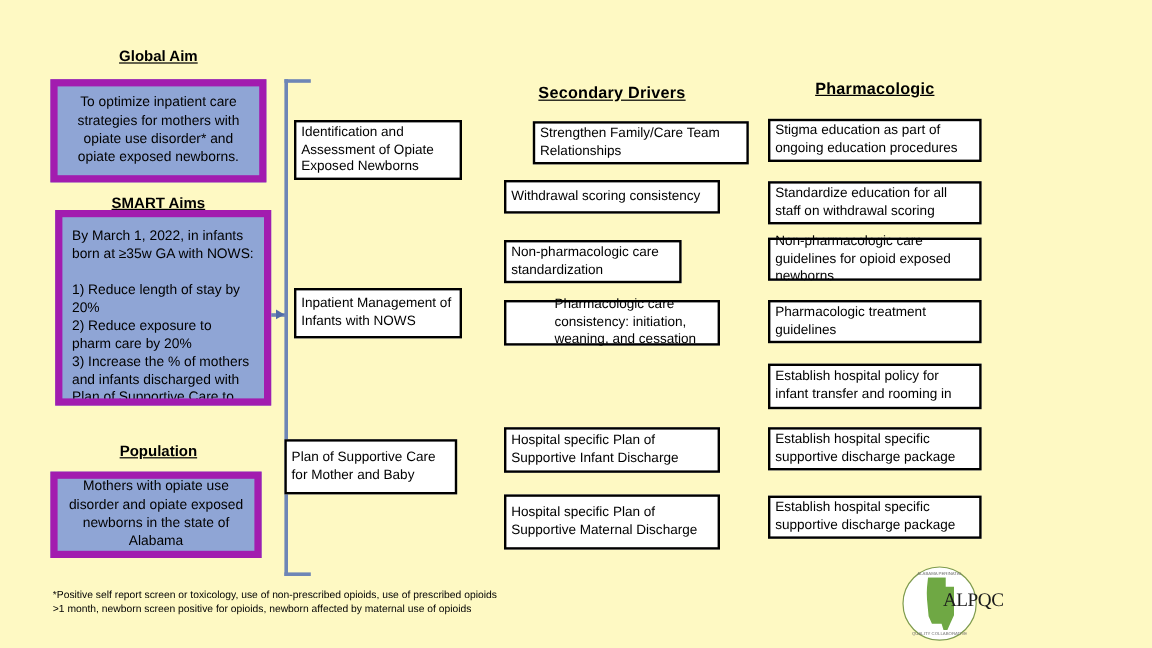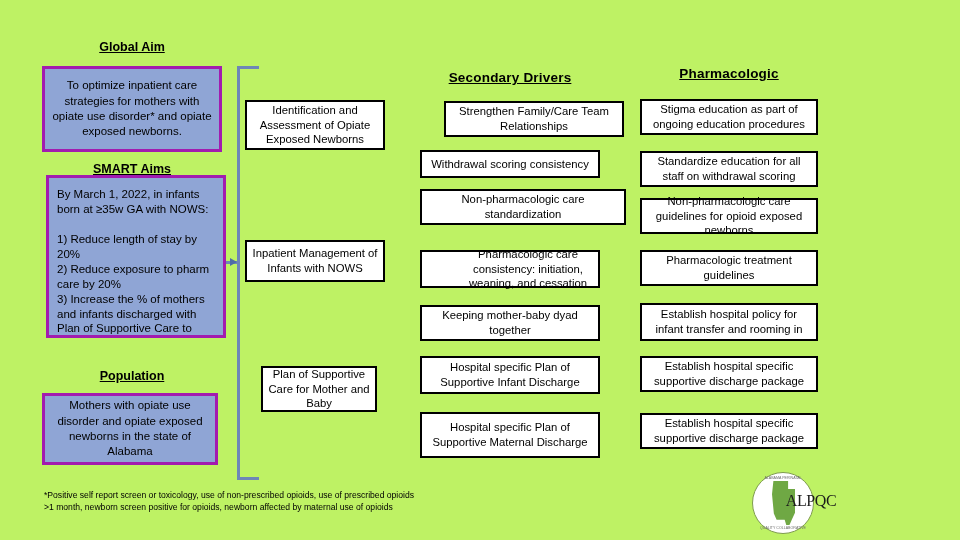--- a/index.html
+++ b/index.html
@@ -2,21 +2,21 @@
 <html><head>
 <meta charset="utf-8">
 <style>
   * { box-sizing: border-box; margin: 0; padding: 0; }
   html, body {
     width: 960px; height: 540px;
     background: #ffffff;
     font-family: "Liberation Sans", sans-serif;
     overflow: hidden;
   }
-  #stage { position: relative; width: 960px; height: 540px; background:#bef264; }
+  #stage { position: relative; width: 960px; height: 540px; background:#fef9c3; }
 
   .col-header {
     position: absolute;
     font-size: 13.5px;
     font-weight: bold;
     color: #000;
     text-decoration: underline;
     text-align: center;
     white-space: nowrap;
     letter-spacing: .2px;
@@ -28,42 +28,42 @@
     font-weight: bold;
     color: #000;
     text-decoration: underline;
     text-align: center;
     white-space: nowrap;
   }
 
   .bluebox {
     position: absolute;
     background: #8FA5D5;
-    border: 3px solid #a21caf;
+    border: 6px solid #a21caf;
     color: #000;
     font-size: 11.5px;
     line-height: 1.33;
     text-align: center;
     display: flex;
     align-items: center;
     justify-content: center;
     padding: 2px 6px;
     overflow: hidden;
   }
   .bluebox.topalign { align-items: flex-start; }
   .bluebox.leftalign { text-align: left; justify-content: flex-start; }
 
   .whitebox {
     position: absolute;
     background: #ffffff;
     border: 2px solid #000;
     color: #000;
     font-size: 11.3px;
     line-height: 1.30;
-    text-align: center;
+    text-align: left;
     display: flex;
     align-items: center;
     justify-content: center;
     padding: 1px 4px;
     overflow: visible;
   }
   
   .whitebox.clipover { overflow: visible; }
   .whitebox .txt { width: 100%; }
 
@@ -172,45 +172,42 @@
   <div class="col-header" style="left:245px; top:70px; width:140px;margin-top:40px;">Primary Drivers</div>
 
   <div class="whitebox" style="left:245px; top:100px; width:140px; height:50px;">
     <span class="txt">Identification and Assessment of Opiate Exposed Newborns</span>
   </div>
 
   <div class="whitebox" style="left:245px; top:240px; width:140px; height:42px;">
     <span class="txt">Inpatient Management of Infants with NOWS</span>
   </div>
 
-  <div class="whitebox" style="left:261px; top:366px; width:116px; height:46px;">
+  <div class="whitebox" style="left:237px; top:366px; width:144px; height:46px;">
     <span class="txt">Plan of Supportive Care for Mother and Baby</span>
   </div>
 
   <div class="col-header" style="left:420px; top:70px; width:180px;">Secondary Drivers</div>
 
   <div class="whitebox" style="left:444px; top:101px; width:180px; height:36px;">
     <span class="txt">Strengthen Family/Care Team Relationships</span>
   </div>
 
   <div class="whitebox clipover" style="left:420px; top:150px; width:180px; height:28px;">
     <span class="txt">Withdrawal scoring consistency</span>
   </div>
 
-  <div class="whitebox" style="left:420px; top:189px; width:206px; height:36px;">
+  <div class="whitebox" style="left:420px; top:200px; width:148px; height:36px;">
     <span class="txt">Non-pharmacologic care standardization</span>
   </div>
 
   <div class="whitebox clipover" style="left:420px; top:250px; width:180px; height:38px;padding-left:40px;">
     <span class="txt">Pharmacologic care consistency: initiation, weaning, and cessation</span>
   </div>
 
-  <div class="whitebox" style="left:420px; top:305px; width:180px; height:36px;">
-    <span class="txt">Keeping mother-baby dyad together</span>
-  </div>
 
   <div class="whitebox" style="left:420px; top:356px; width:180px; height:38px;">
     <span class="txt">Hospital specific Plan of Supportive Infant Discharge</span>
   </div>
 
   <div class="whitebox" style="left:420px; top:412px; width:180px; height:46px;">
     <span class="txt">Hospital specific Plan of Supportive Maternal Discharge</span>
   </div>
 
   <div class="col-header" style="left:640px; top:66px; width:178px;">Pharmacologic</div>

